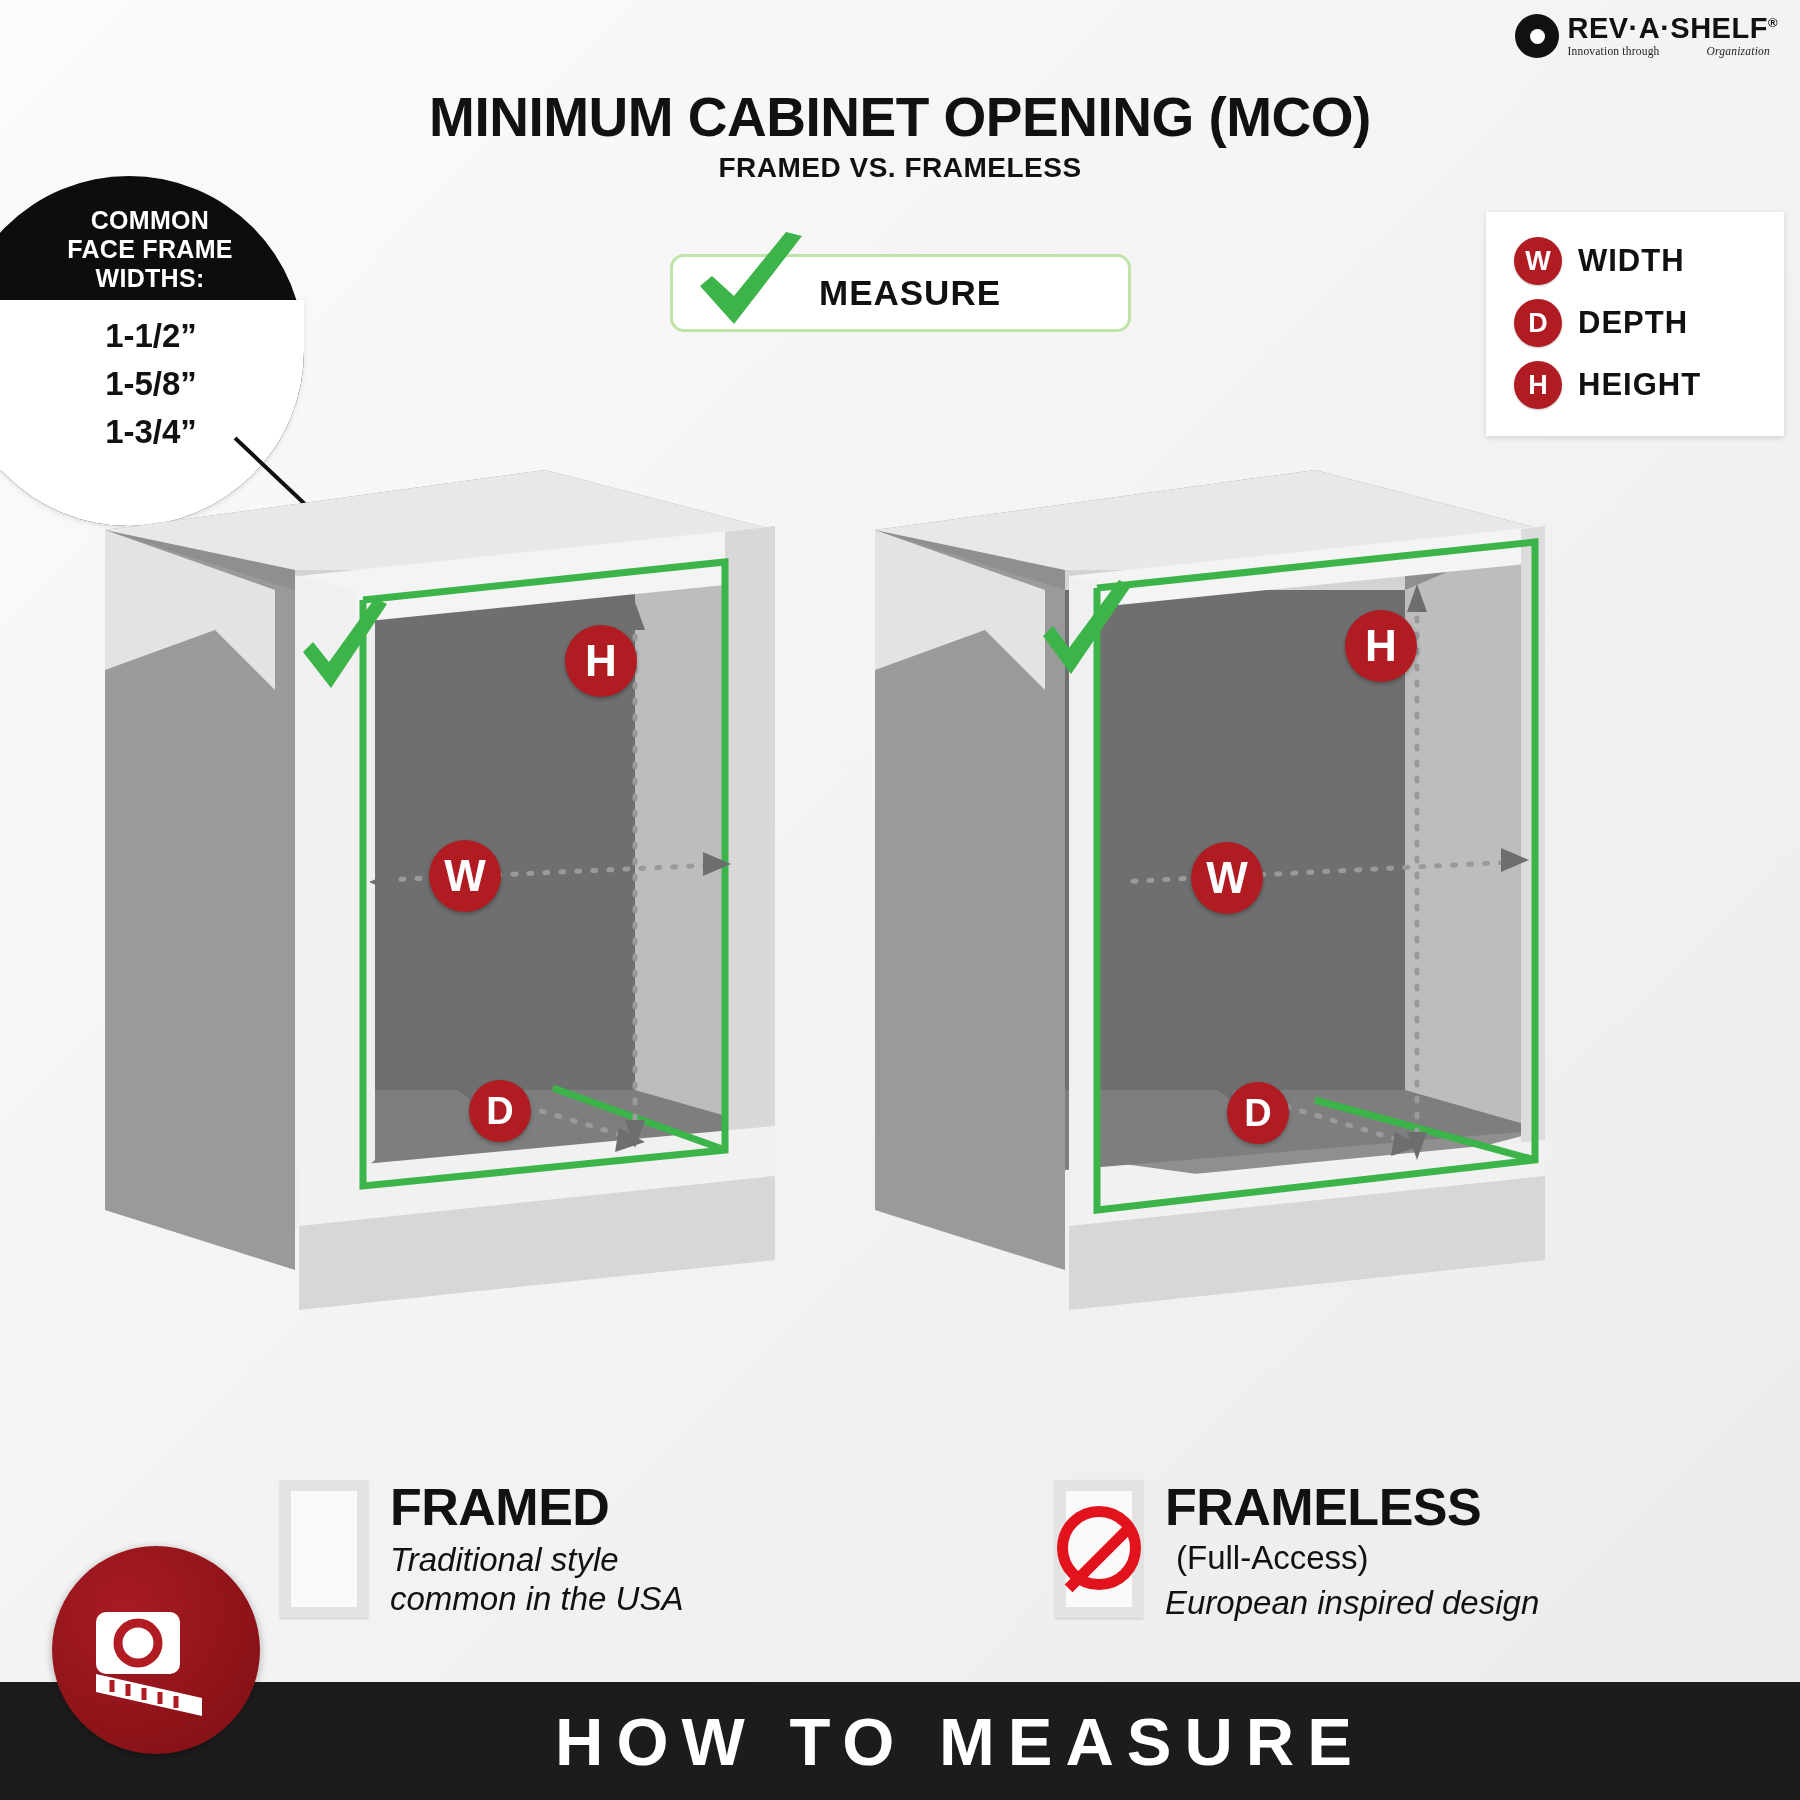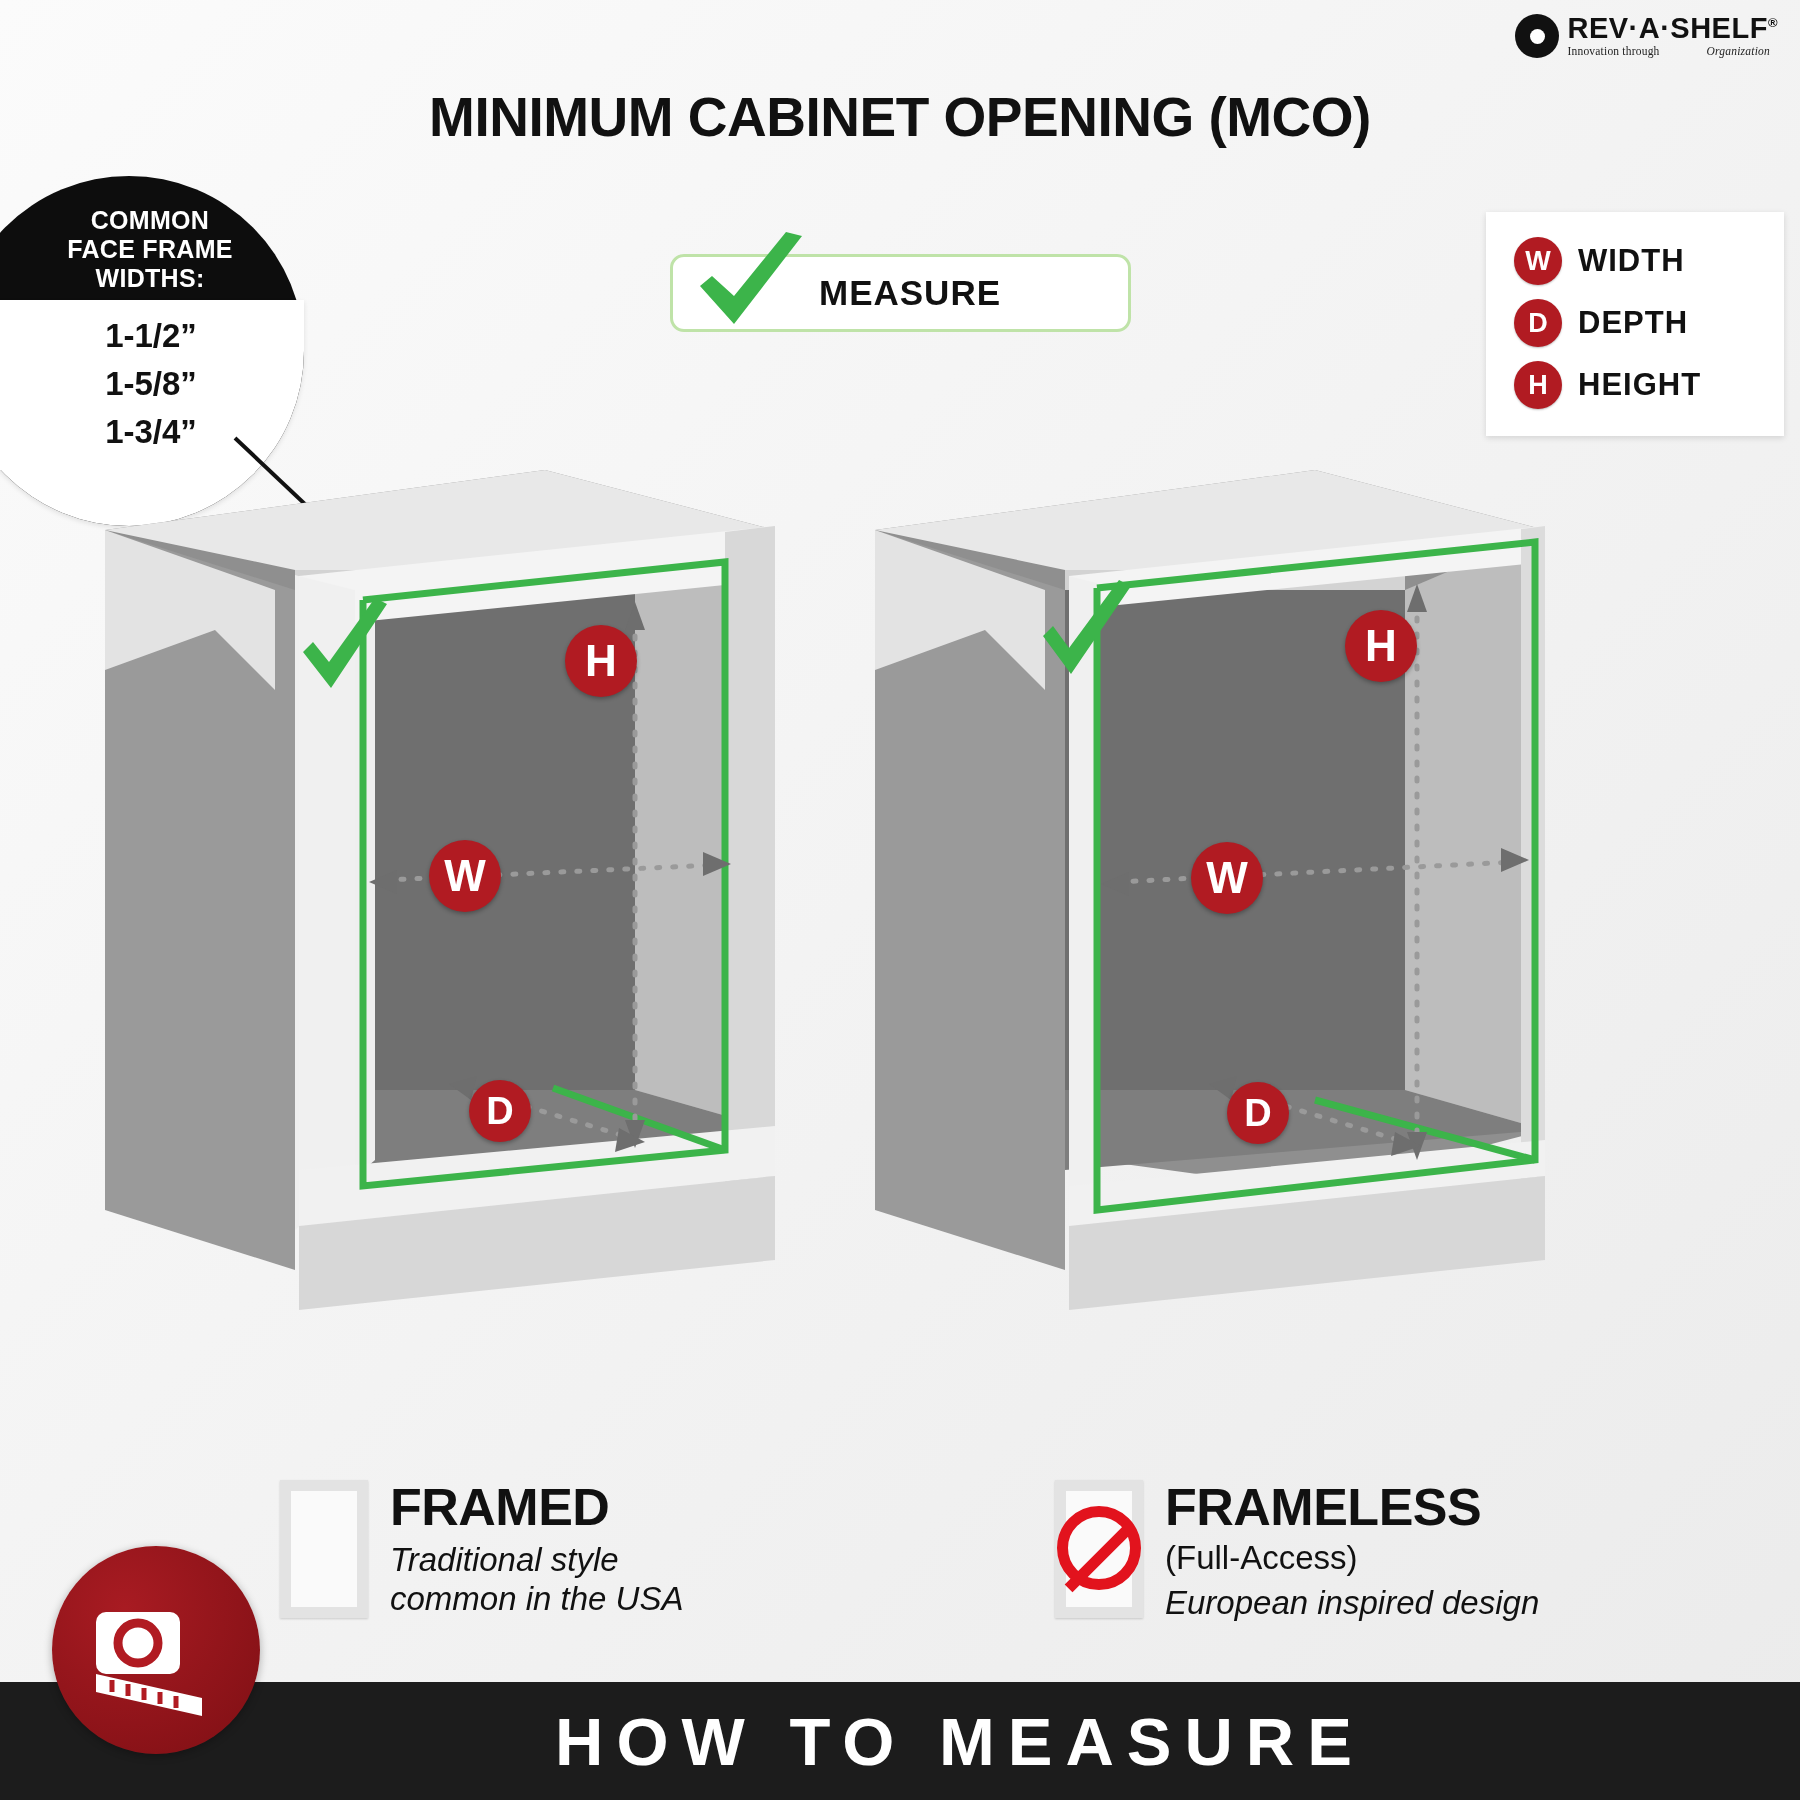--- a/index.html
+++ b/index.html
@@ -282,20 +282,21 @@
     color: #111;
     line-height: 1.18;
     margin-top: 6px;
     font-family: "Liberation Sans", sans-serif;
   }
   .cap-access {
     font-size: 33px;
     color: #111;
     line-height: 1.18;
     margin-top: 4px;
+    margin-left: 11px;
   }
 
   
   .footer {
     position: absolute;
     left: 0; right: 0; bottom: 0;
     height: 118px;
     background: #1c1c1c;
     display: flex;
     align-items: center;
@@ -331,20 +332,21 @@
       <div class="logo-name">
         <span>REV·A·SHELF</span><span class="logo-reg">®</span>
       </div>
       <div class="logo-tag">
         <span>Innovation through </span><em>Organization</em>
       </div>
     </div>
   </div>
 
   <div class="title">MINIMUM CABINET OPENING (MCO)</div>
+  <div class="subtitle">FRAMED VS. FRAMELESS</div>
 
   <div class="ff-bubble">
     <div class="ff-black"></div>
     <div class="ff-white"></div>
     <div class="ff-heading">
       <div>COMMON</div>
       <div>FACE FRAME</div>
       <div>WIDTHS:</div>
     </div>
     <div class="ff-values">

